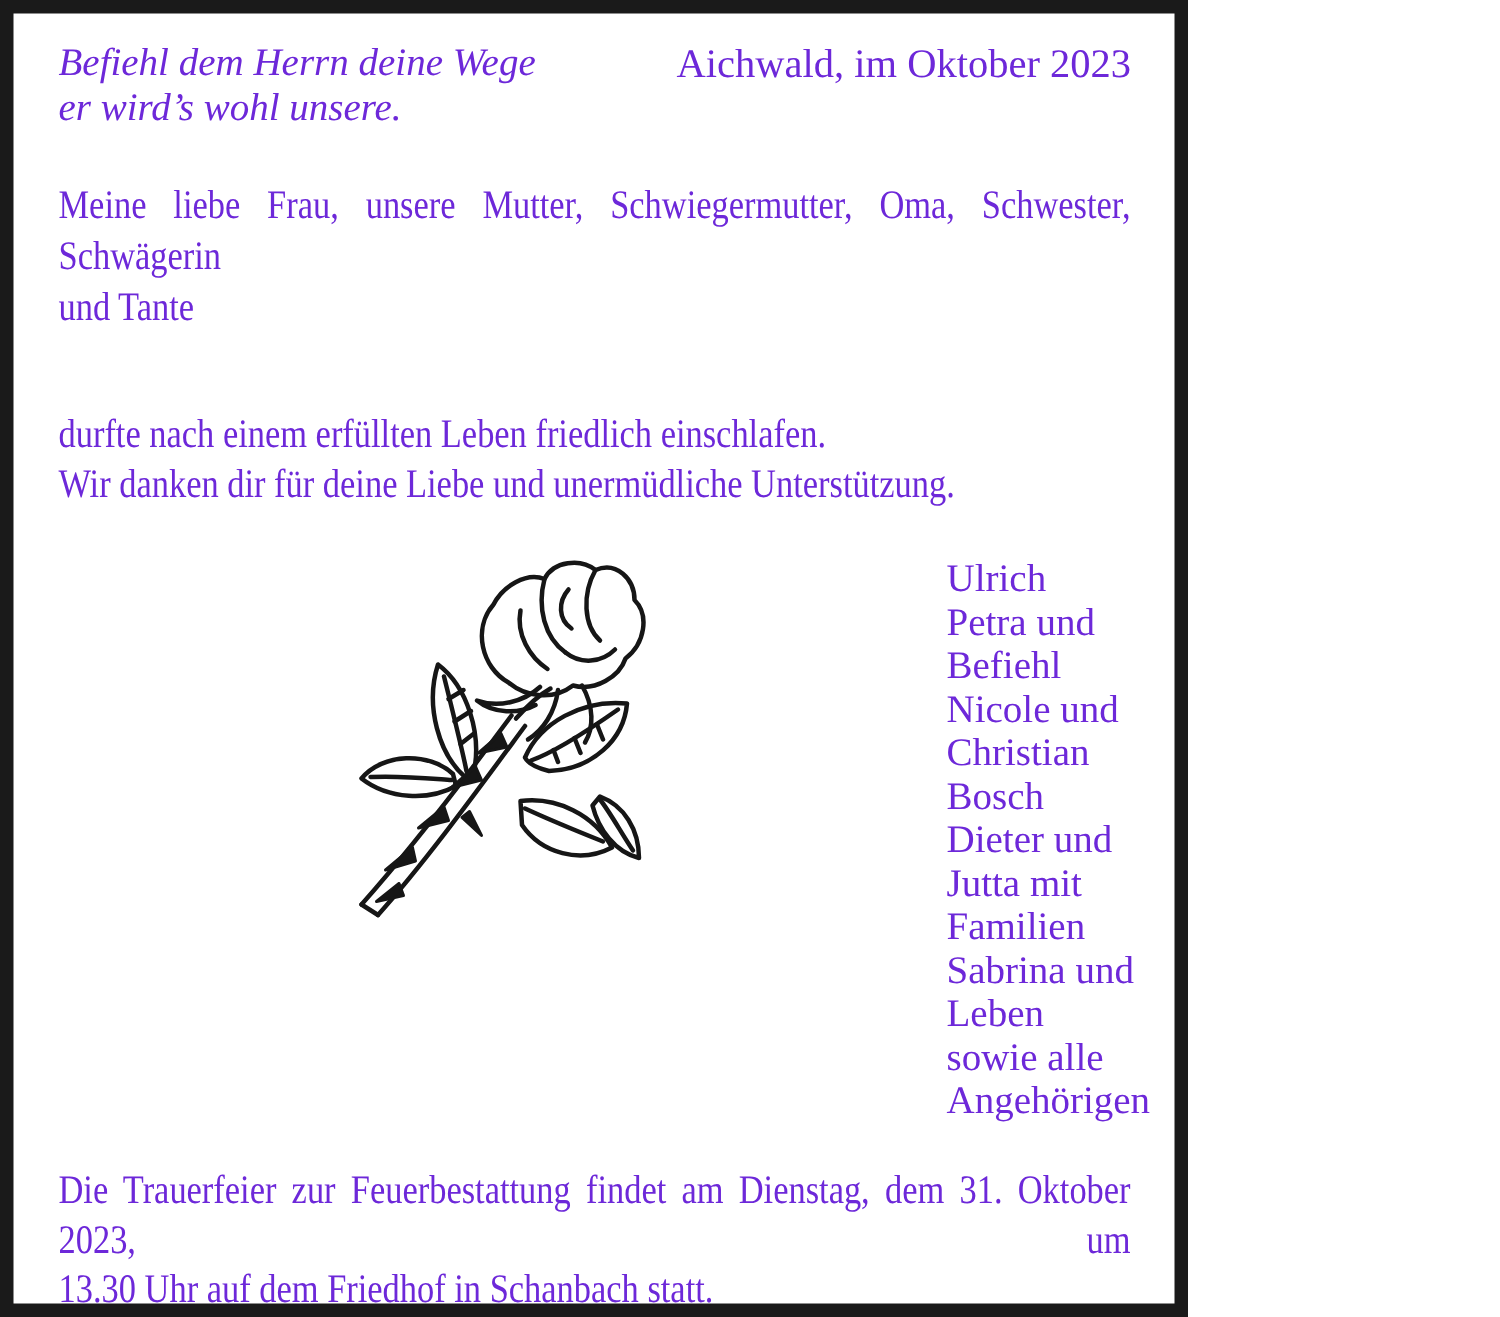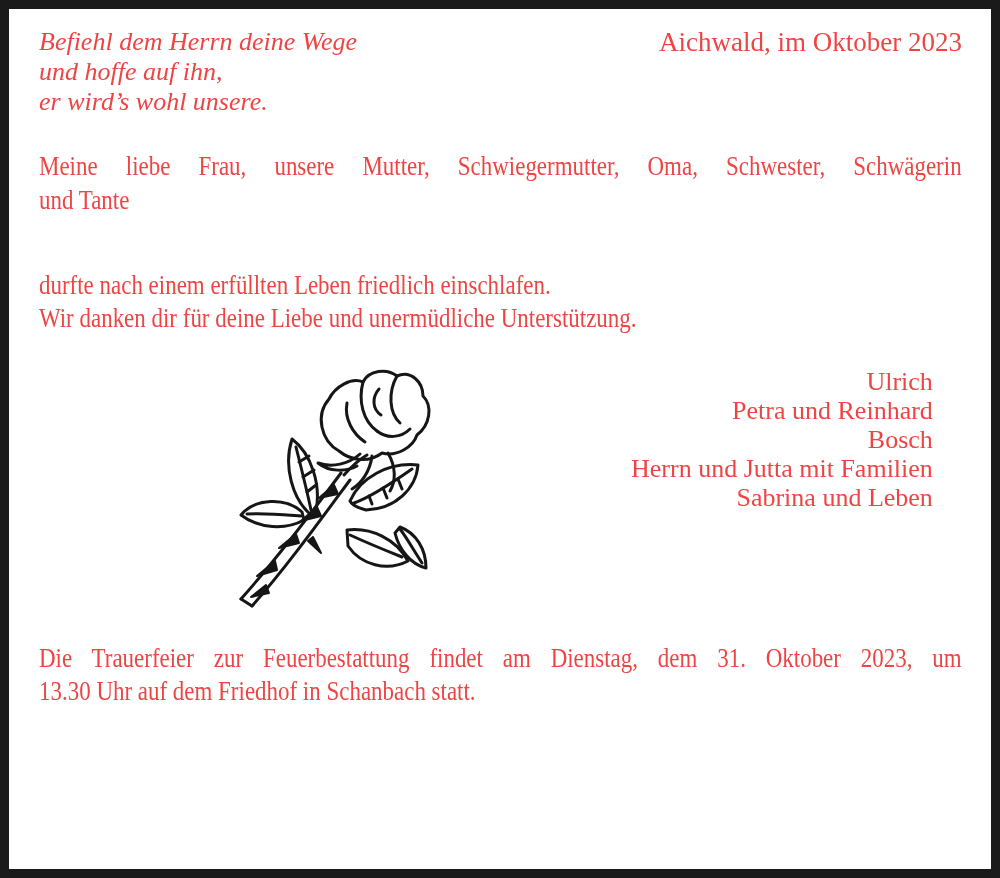--- a/index.html
+++ b/index.html
@@ -1,26 +1,26 @@
 <!DOCTYPE html>
 <html lang="de"><head>
 <meta charset="utf-8">
 <style>
   html, body { margin: 0; padding: 0; background: #ffffff; }
   .page {
     position: relative;
-    width: 1000px;
+    width: 792px;
     height: 878px;
     box-sizing: border-box;
     border: 9px solid #1a1a1a;
     background: #ffffff;
     padding: 18px 29px 0 30px;
     overflow: hidden;
     font-family: "Liberation Serif", "DejaVu Serif", serif;
-    color: #ef4444;
+    color: #6d28d9;
   }
 
   .header { display: flex; justify-content: space-between; align-items: flex-start; }
   .quote { font-style: italic; font-size: 26px; line-height: 30px; }
   .quote-line { display: block; }
   .dateline { font-size: 27px; line-height: 30px; white-space: nowrap; }
 
   
   .condensed {
     transform: scaleX(0.85);
@@ -36,34 +36,33 @@
   .deceased-name { font-size: 58px; line-height: 62px; font-weight: bold; letter-spacing: 0.5px; }
   .birth-name { font-size: 26px; line-height: 30px; margin-top: 2px; }
   .dates { font-size: 29px; line-height: 34px; letter-spacing: 1px; margin-top: 1px; }
   .dates-gap { display: inline-block; width: 34px; }
 
   .message { margin-top: 52px; font-size: 27px; line-height: 33px; }
 
   .mid-row { display: flex; align-items: flex-start; margin-top: 32px; }
   .rose-wrap { margin-left: 172px; width: 238px; height: 246px; flex: 0 0 auto; }
   .rose-wrap svg { width: 100%; height: 100%; display: block; }
-  .mourners { margin-left: 182px; font-size: 26px; line-height: 29px; text-align: right; }
+  .mourners { margin-left: 182px; font-size: 26px; line-height: 29px; }
   .mourner-line { display: block; }
 
   .funeral { margin-top: 29px; font-size: 27px; line-height: 33px; }
 </style>
 </head>
 <body>
 
 <div class="page">
 
   <div class="header">
     <div class="quote">
       <span class="quote-line">Befiehl dem Herrn deine Wege</span>
-      <span class="quote-line">und hoffe auf ihn,</span>
       <span class="quote-line">er wird’s wohl unsere.</span>
     </div>
     <div class="dateline">Aichwald, im Oktober 2023</div>
   </div>
 
   <div class="salutation condensed">
     <span class="j-line">Meine liebe Frau, unsere Mutter, Schwiegermutter, Oma, Schwester, Schwägerin</span>
     <span class="plain-line">und Tante</span>
   </div>
 
@@ -115,24 +114,26 @@
           <path d="M85 167 L68 181 L88 176 Z" fill="#161616" stroke-width="2"></path>
           <path d="M106 140 L90 154 L110 149 Z" fill="#161616" stroke-width="2"></path>
           <path d="M123 118 L108 131 L127 127 Z" fill="#161616" stroke-width="2"></path>
           <path d="M97 174 L110 186 L102 170 Z" fill="#161616" stroke-width="2"></path>
           <path d="M55 218 L40 230 L58 226 Z" fill="#161616" stroke-width="2"></path>
         </g>
       </svg>
     </div>
     <div class="mourners">
       <span class="mourner-line">Ulrich</span>
-      <span class="mourner-line">Petra und Reinhard</span>
+      <span class="mourner-line">Petra und Befiehl</span>
+      <span class="mourner-line">Nicole und Christian</span>
       <span class="mourner-line">Bosch</span>
-      <span class="mourner-line">Herrn und Jutta mit Familien</span>
+      <span class="mourner-line">Dieter und Jutta mit Familien</span>
       <span class="mourner-line">Sabrina und Leben</span>
+      <span class="mourner-line">sowie alle Angehörigen</span>
     </div>
   </div>
 
   <div class="funeral condensed">
     <span class="j-line">Die Trauerfeier zur Feuerbestattung findet am Dienstag, dem 31. Oktober 2023, um</span>
     <span class="plain-line">13.30 Uhr auf dem Friedhof in Schanbach statt.</span>
   </div>
 
 </div>
 

